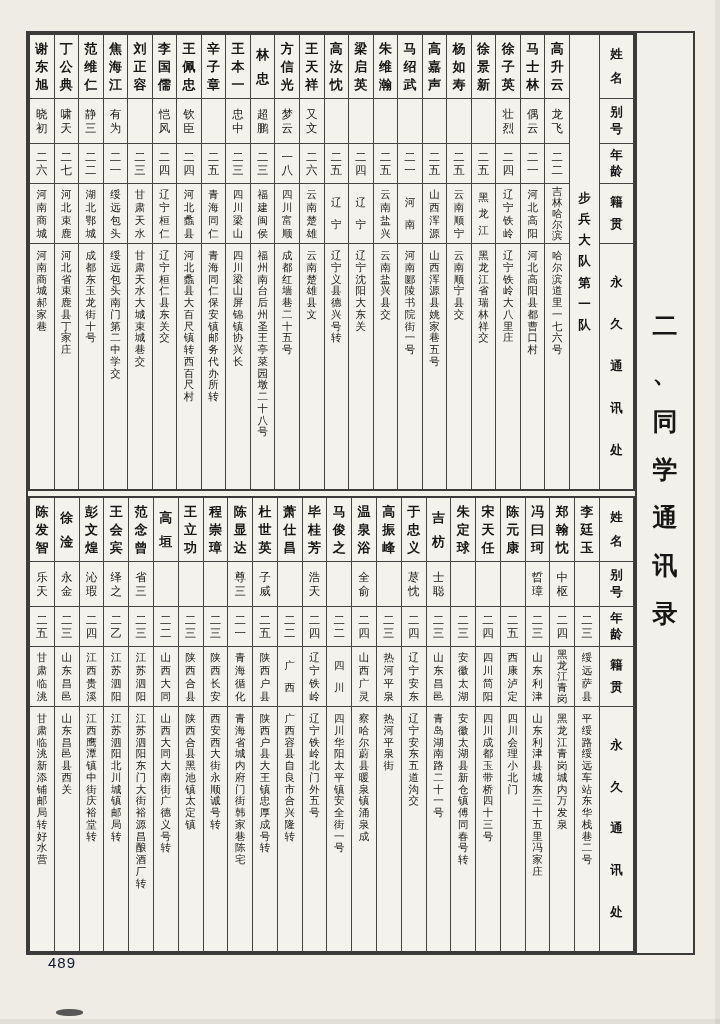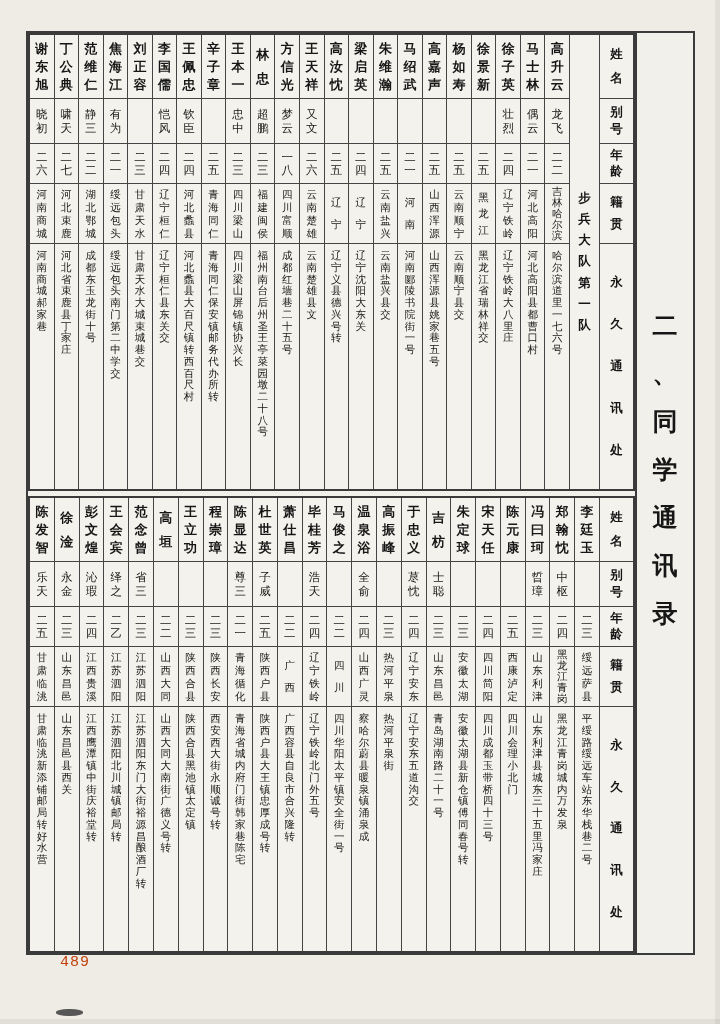--- a/index.html
+++ b/index.html
@@ -43,22 +43,22 @@
   .hcell{font-size:12.5px;font-weight:600;justify-content:space-evenly;padding:3px 0;}
   .unit-cell{flex:1;border-bottom:none;font-size:12.5px;font-weight:600;gap:8px;justify-content:center;}
   .title-strip{
     flex:0 0 58px;border-left:2px solid #3b3b3b;
     display:flex;flex-direction:column;align-items:center;
     padding-top:280px;gap:23px;box-sizing:border-box;
     font-size:25px;font-weight:600;
   }
   .title-strip .vchar{line-height:1.0;}
   .page-number{
-    position:absolute;left:60px;top:954px;
-    font-family:Liberation Mono, monospace;font-size:15px;letter-spacing:1px;color:#c2410c;
+    position:absolute;left:48px;top:954px;
+    font-family:Liberation Sans, sans-serif;font-size:15px;letter-spacing:1px;color:#0f172a;
   }
   .artifact{
     position:absolute;left:56px;top:1009px;width:27px;height:7px;
     background:#3d3d3d;border-radius:45%;opacity:.85;
   }
   .edge-shadow-r{position:absolute;right:0;top:0;width:5px;height:100%;background:rgba(60,55,45,.07);}
   .edge-shadow-b{position:absolute;left:0;bottom:0;width:100%;height:5px;background:rgba(60,55,45,.07);}
 </style>
 </head>
 <body>

